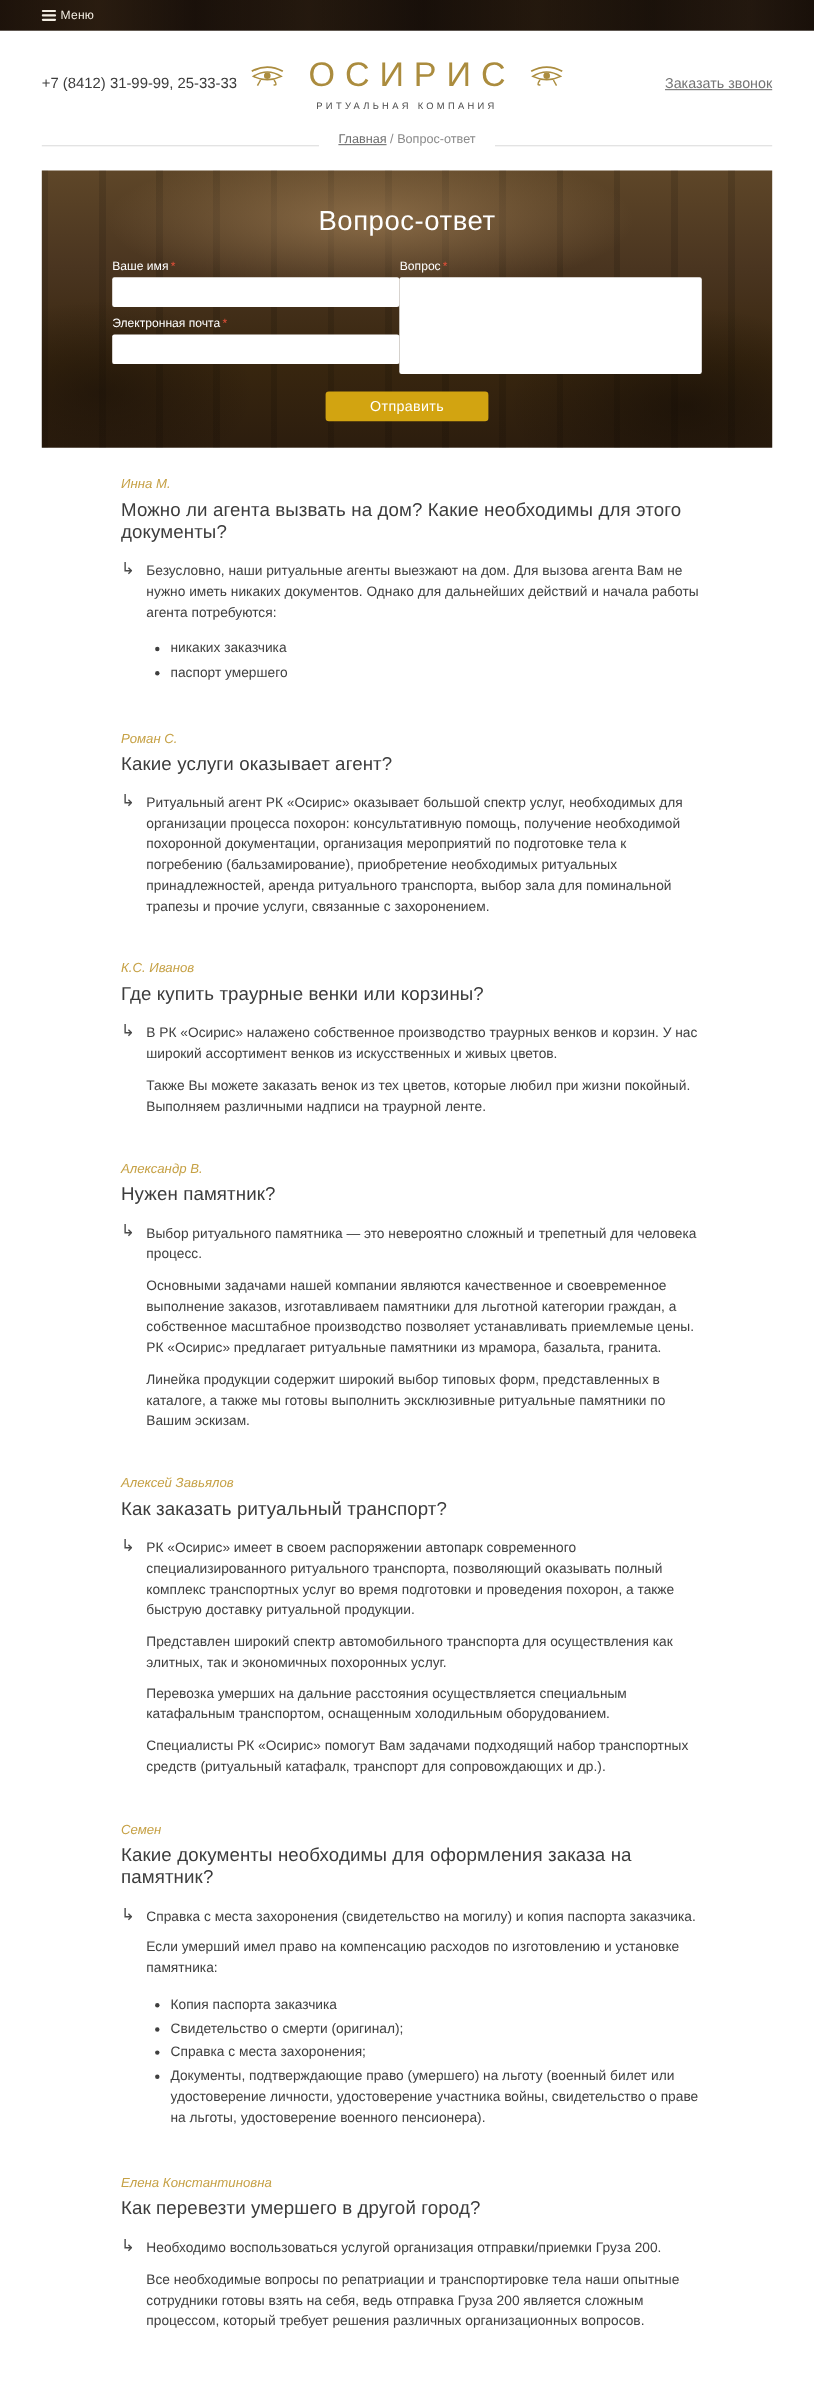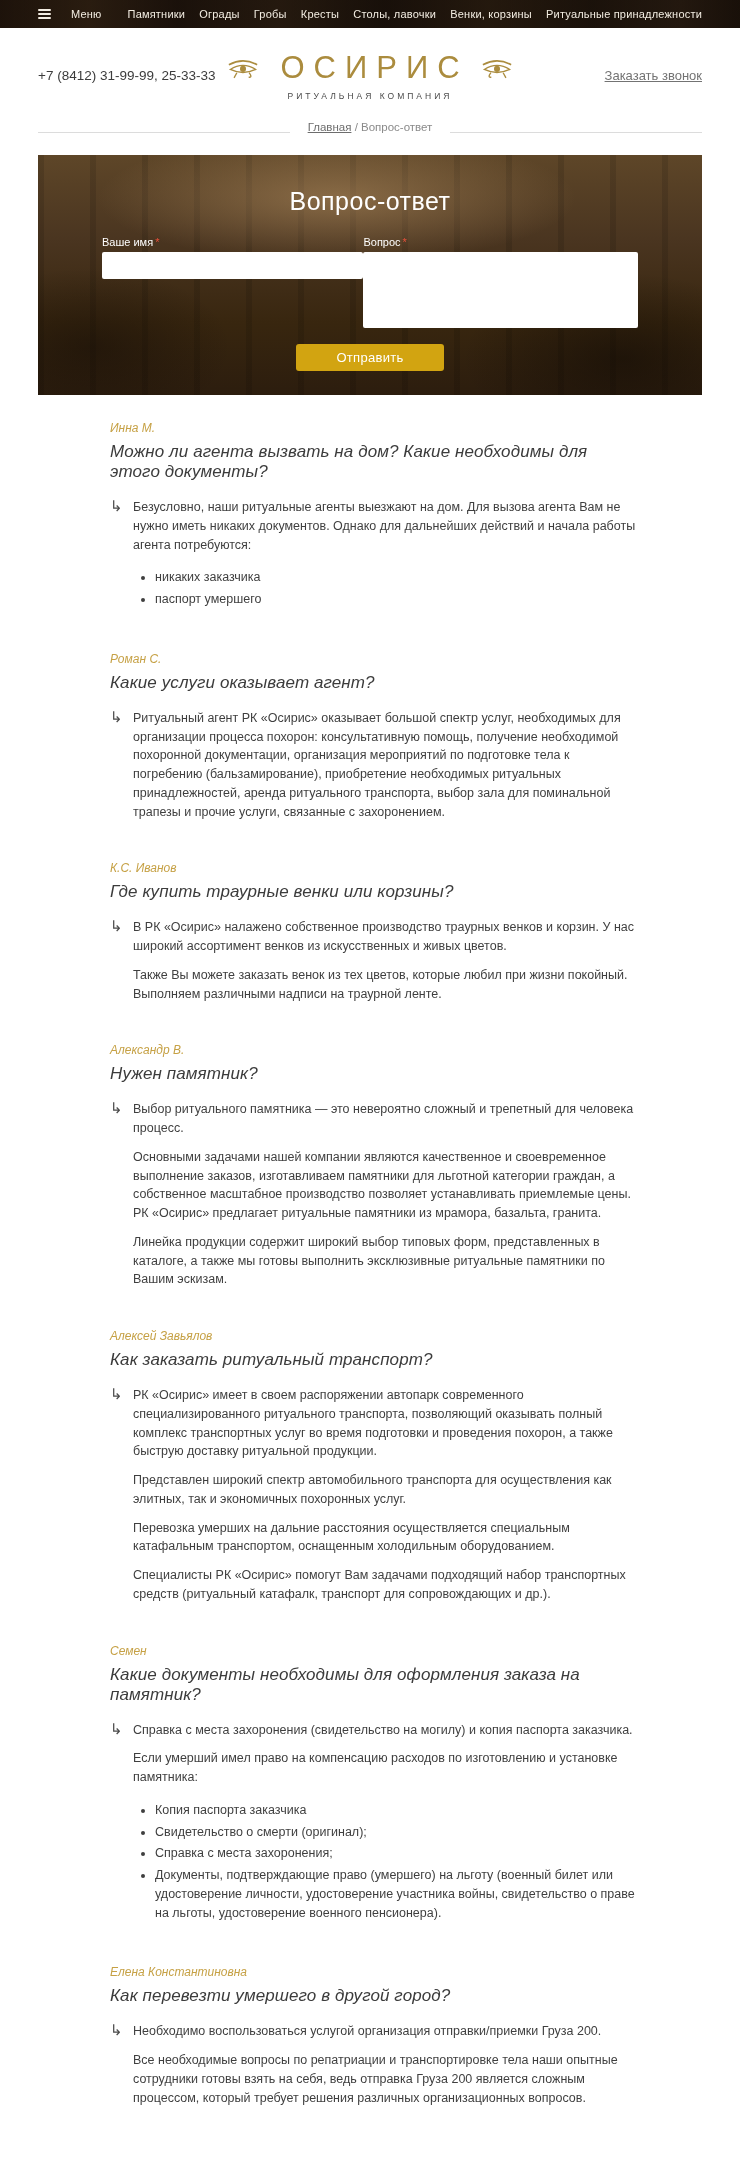--- a/index.html
+++ b/index.html
@@ -15,21 +15,21 @@
   
   .topnav {
     height: 28px;
     display: flex; align-items: center;
     padding: 0 38px;
     gap: 0;
     background:
       linear-gradient(rgba(18,11,6,.55), rgba(18,11,6,.55)),
       linear-gradient(90deg,#2b1c10 0%,#46311c 12%,#241810 24%,#3b2a19 38%,#1f150e 52%,#3a2917 66%,#251a10 80%,#38281a 92%,#21160d 100%);
   }
-  .nav-left { display:flex; align-items:center; gap:20px; cursor:pointer; margin-right:26px; }
+  .nav-left { display:flex; align-items:center; gap:4px; cursor:pointer; margin-right:26px; }
   .hamburger { display:inline-flex; flex-direction:column; gap:2px; }
   .hamburger i { display:block; width:13px; height:2px; background:#f3ede2; border-radius:1px; }
   .nav-item {
     color:#f3ede2; font-size:11px; letter-spacing:.2px; cursor:pointer; white-space:nowrap;
   }
   .nav-items { display:flex; flex:1; justify-content:space-between; align-items:center; }
 
   
   .site-header {
     display:grid; grid-template-columns: 1fr auto 1fr; align-items:center;
@@ -78,21 +78,21 @@
   .submit-row { text-align:center; margin-top:16px; }
   .submit-btn {
     display:inline-block; background:#d2a411; color:#fff; border:none; border-radius:3px;
     font-size:13px; font-family:inherit; padding:6px 40px; cursor:pointer; letter-spacing:.3px;
   }
 
   
   .qa { padding: 26px 100px 10px 110px; }
   .qa-section { margin-bottom: 40px; }
   .qa-author { font-size:12px; font-style:italic; color:#c6a145; margin-bottom:7px; }
-  .qa-question { font-size:17px; font-weight:400; color:#3c3c3c; margin-bottom:16px; letter-spacing:.1px;font-style:italic; }
+  .qa-question { font-size:17px; font-weight:400; color:#3c3c3c; margin-bottom:16px; letter-spacing:.1px; }
   .qa-answer { display:flex; gap:10px; }
   .qa-arrow { flex:0 0 13px; font-size:15px; color:#4a4a4a; line-height:1.2; transform:translateY(-1px); }
   .qa-body { flex:1; }
   .qa-body p { font-size:12.5px; line-height:1.5; color:#3f3f3f; margin:0 0 10px 0; white-space:pre-line; }
   .qa-body p:last-child { margin-bottom:0; }
   .qa-body ul { margin:14px 0 0 22px; list-style:disc; }
   .qa-body li { font-size:12.5px; line-height:1.5; color:#3f3f3f; margin-bottom:3px; }
 </style>
 </head>
 <body>
@@ -101,29 +101,20 @@
 
   <nav class="topnav">
     <div class="nav-left">
       <span class="hamburger">
           <i></i>
           <i></i>
           <i></i>
         </span>
       <span class="nav-item">Меню</span>
     </div>
-    <div class="nav-items" id="nav-items">
-        <span class="nav-item">Памятники</span>
-        <span class="nav-item">Ограды</span>
-        <span class="nav-item">Гробы</span>
-        <span class="nav-item">Кресты</span>
-        <span class="nav-item">Столы, лавочки</span>
-        <span class="nav-item">Венки, корзины</span>
-        <span class="nav-item">Ритуальные принадлежности</span>
-      </div>
   </nav>
 
   <header class="site-header">
     <div class="header-phone">+7 (8412) 31-99-99, 25-33-33</div>
     <div class="logo">
       <div class="logo-row">
         <span class="eye left">
           <svg width="32" height="21" viewBox="0 0 34 22" fill="none">
             <path d="M2 7 Q17 -1 32 7" stroke="#ab8c3e" stroke-width="1.8" fill="none"></path>
             <path d="M3.5 12 Q17 3.5 30.5 12 Q17 18.5 3.5 12 Z" stroke="#ab8c3e" stroke-width="1.4" fill="none"></path>
@@ -161,20 +152,26 @@
   <section class="hero">
     <h1 class="hero-title">Вопрос-ответ</h1>
     <div class="form-grid">
       <div class="left-col">
         <div class="field">
           <label class="field-label">
             <span>Ваше имя</span><span class="req">*</span>
           </label>
           <input class="text-input" type="text" style="">
         </div>
+        <div class="field">
+          <label class="field-label">
+            <span>Электронная почта</span><span class="req">*</span>
+          </label>
+          <input class="text-input" type="text" style="">
+        </div>
       </div>
       <div class="q-col">
         <label class="field-label">
           <span>Вопрос</span><span class="req">*</span>
         </label>
         <textarea style=""></textarea>
       </div>
     </div>
     <div class="submit-row">
       <button class="submit-btn">Отправить</button>

